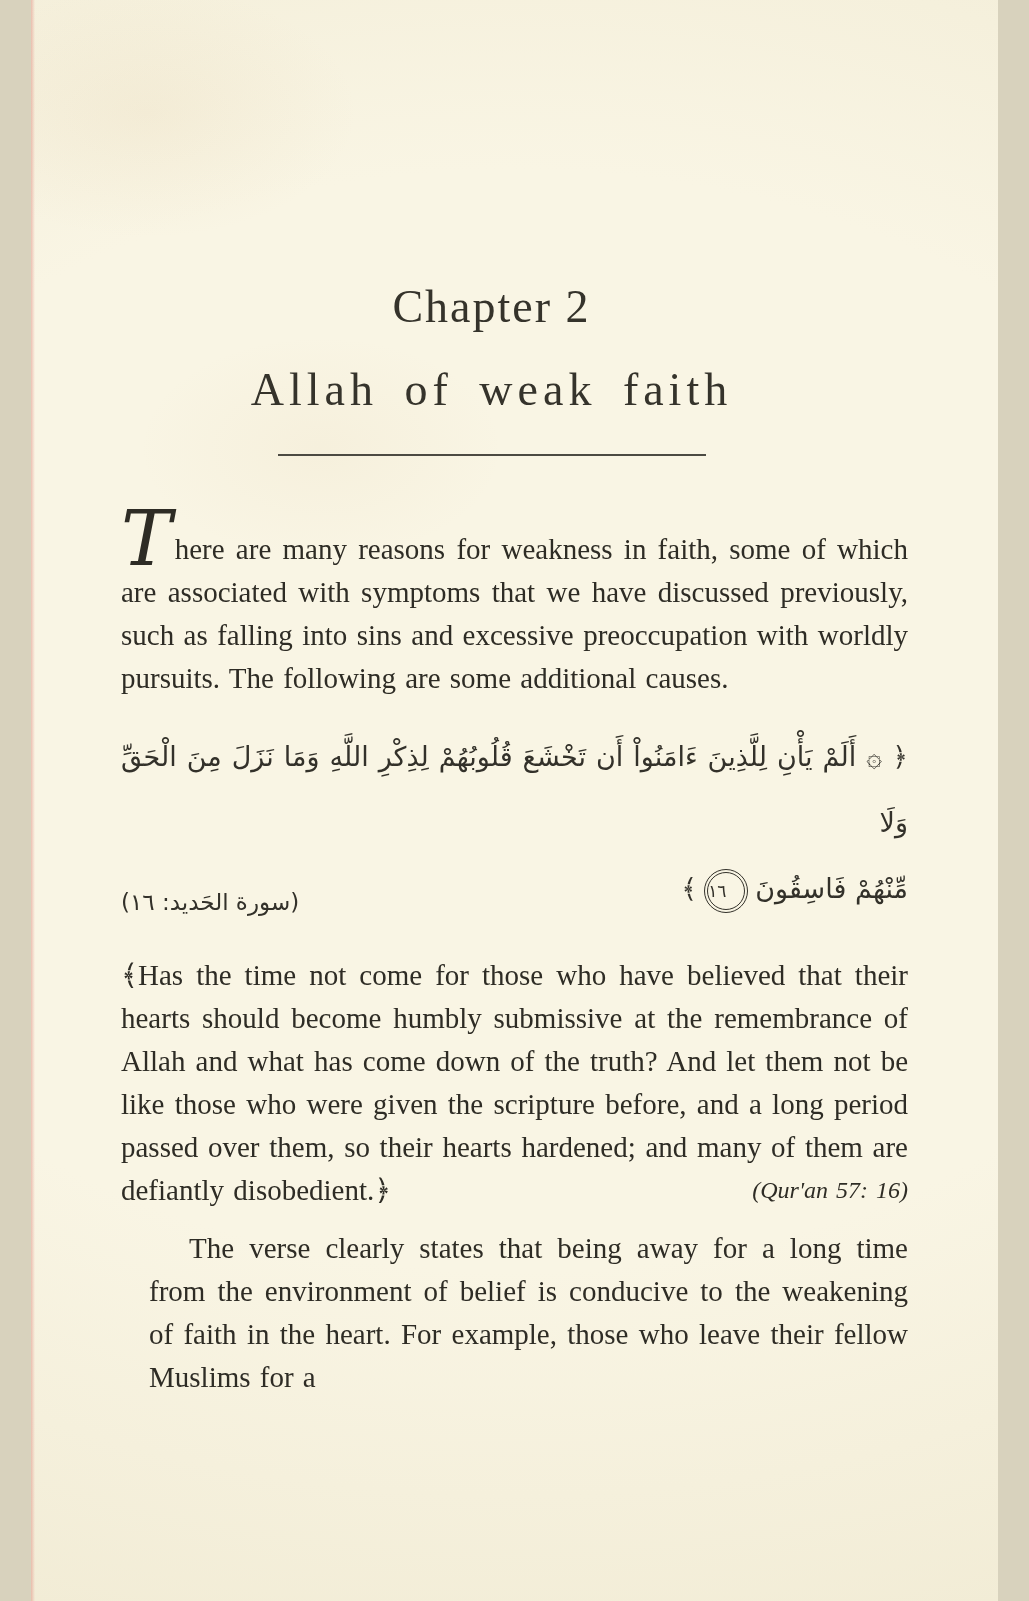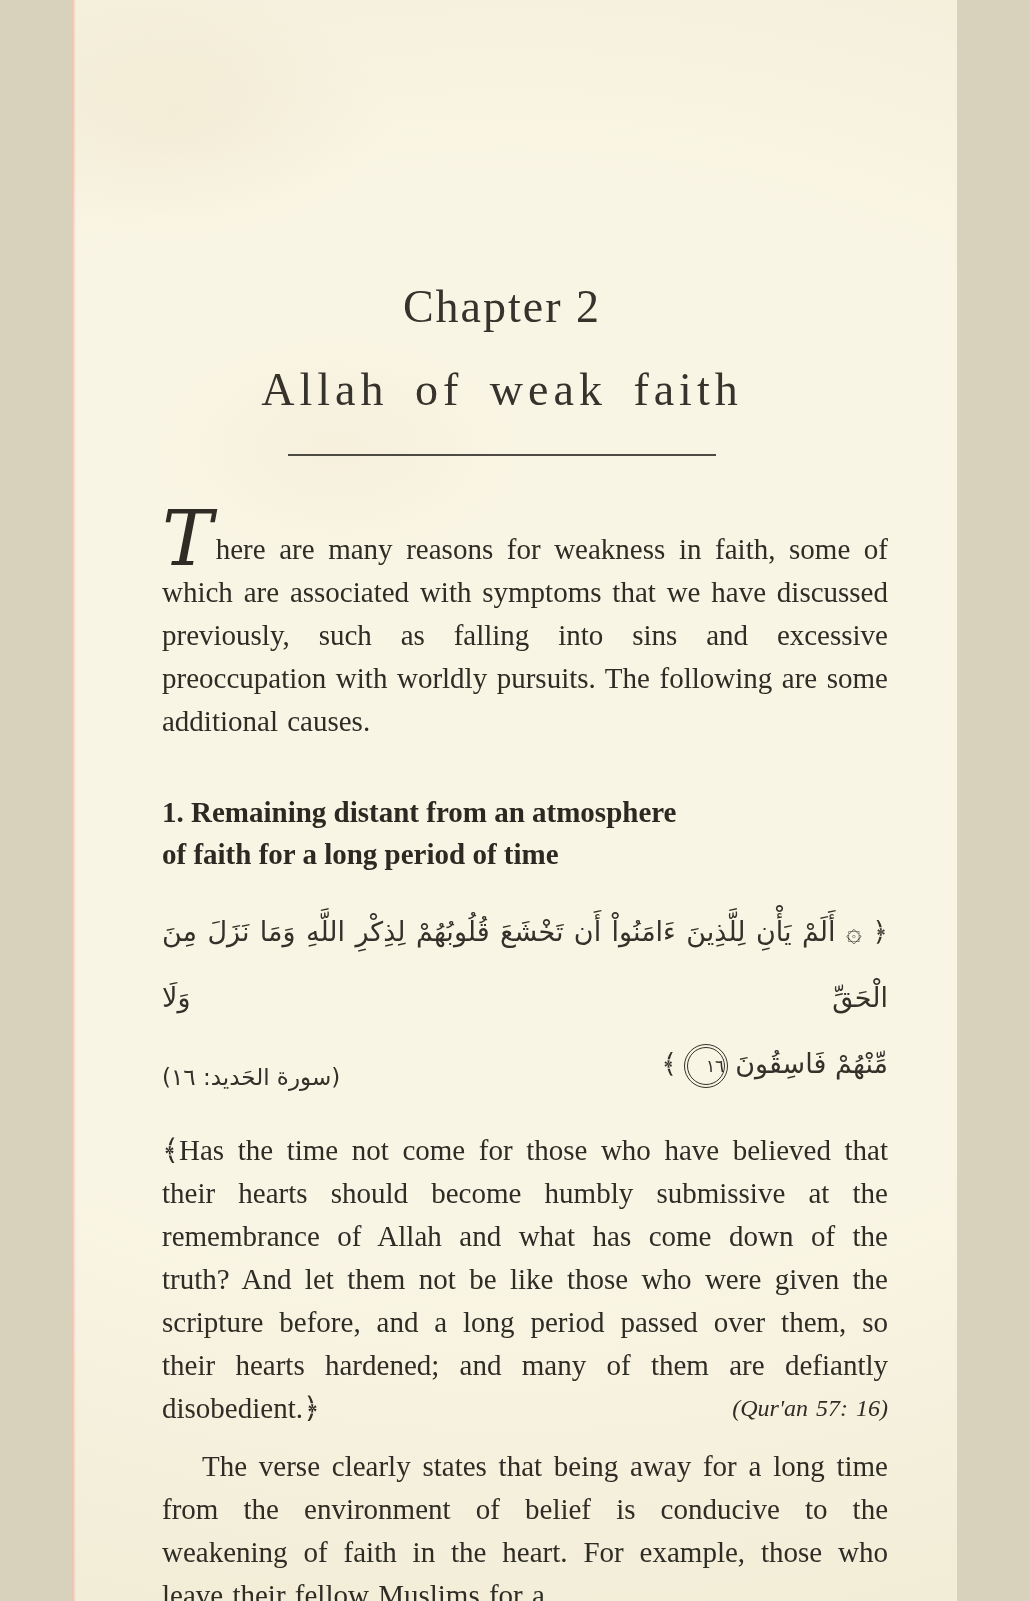--- a/index.html
+++ b/index.html
@@ -2,33 +2,33 @@
 <html><head>
 <meta charset="utf-8">
 <style>
   html, body {
     margin: 0;
     padding: 0;
     background: #d8d2bd;
   }
   .page {
     position: relative;
-    width: 885px;
+    width: 967px;
     height: 1601px;
     margin: 0 auto;
     background:
       radial-gradient(ellipse 300px 180px at 12% 7%, rgba(216,186,140,0.12), rgba(216,186,140,0) 70%),
       radial-gradient(ellipse 260px 160px at 30% 28%, rgba(210,180,130,0.08), rgba(210,180,130,0) 70%),
       radial-gradient(ellipse 1400px 1000px at 50% 45%, #f9f5e4 55%, #f1ebd4 100%);
     background-color: #f8f4e1;
     color: #2e2c25;
     font-family: "Liberation Serif", serif;
     overflow: hidden;
     box-sizing: border-box;
-    padding: 280px 69px 0 90px;
+    padding: 280px 90px 0 90px;
   }
   
   .edge-strip {
     position: absolute;
     left: 0; top: 0; bottom: 0;
     width: 4px;
     background: linear-gradient(to right, rgba(222,128,118,0.45), rgba(222,128,118,0));
   }
   .chapter-header {
     text-align: center;
@@ -102,21 +102,21 @@
     display: flex;
     justify-content: space-between;
     align-items: center;
     line-height: 66px;
     text-align: right;
     text-align-last: auto;
   }
   .medallion {
     display: inline-flex;
     align-items: center;
-    justify-content: flex-start;
+    justify-content: flex-end;
     width: 36px;
     height: 36px;
     border: 1.5px solid #33312a;
     outline: 1.5px solid #33312a;
     outline-offset: 2px;
     border-radius: 50%;
     font-size: 17px;
     margin: 0 10px;
     vertical-align: middle;
   }
@@ -129,41 +129,38 @@
   }
   .translation { margin-top: 32px; }
   .citation {
     float: right;
     font-style: italic;
     font-size: 24px;
   }
   .commentary {
     margin-top: 15px;
     text-indent: 40px;
+    margin-left: 28px;
   }
   .orn-bracket { letter-spacing: 1px; }
 </style>
 </head>
 <body>
 
 <div class="page">
   <div class="edge-strip"></div>
 
   <header class="chapter-header">
     <h1 class="chapter-number">Chapter 2</h1>
     <h2 class="chapter-title">Allah of weak faith</h2>
     <div class="rule"></div>
   </header>
 
   <p class="body-text intro"><span class="dropcap">T</span><span>here are many reasons for weakness in faith, some of which are associated with symptoms that we have discussed previously, such as falling into sins and excessive preoccupation with worldly pursuits. The following are some additional causes.</span></p>
 
-  <h3 class="section-heading">
-    <span>1. Remaining distant from an atmosphere</span><br>
-    <span>of faith for a long period of time</span>
-  </h3>
 
 
   <div class="arabic" dir="rtl">
     <div class="ar-line">﴿ ۞ أَلَمْ يَأْنِ لِلَّذِينَ ءَامَنُواْ أَن تَخْشَعَ قُلُوبُهُمْ لِذِكْرِ اللَّهِ وَمَا نَزَلَ مِنَ الْحَقِّ وَلَا</div>
     <div class="ar-line-last">
       <span><span>مِّنْهُمْ فَاسِقُونَ</span><span class="medallion">
             <span>١٦</span>
           </span><span class="orn-bracket">﴾</span></span>
       <span class="source-ref">(سورة الحَديد: ١٦)</span>
     </div>

